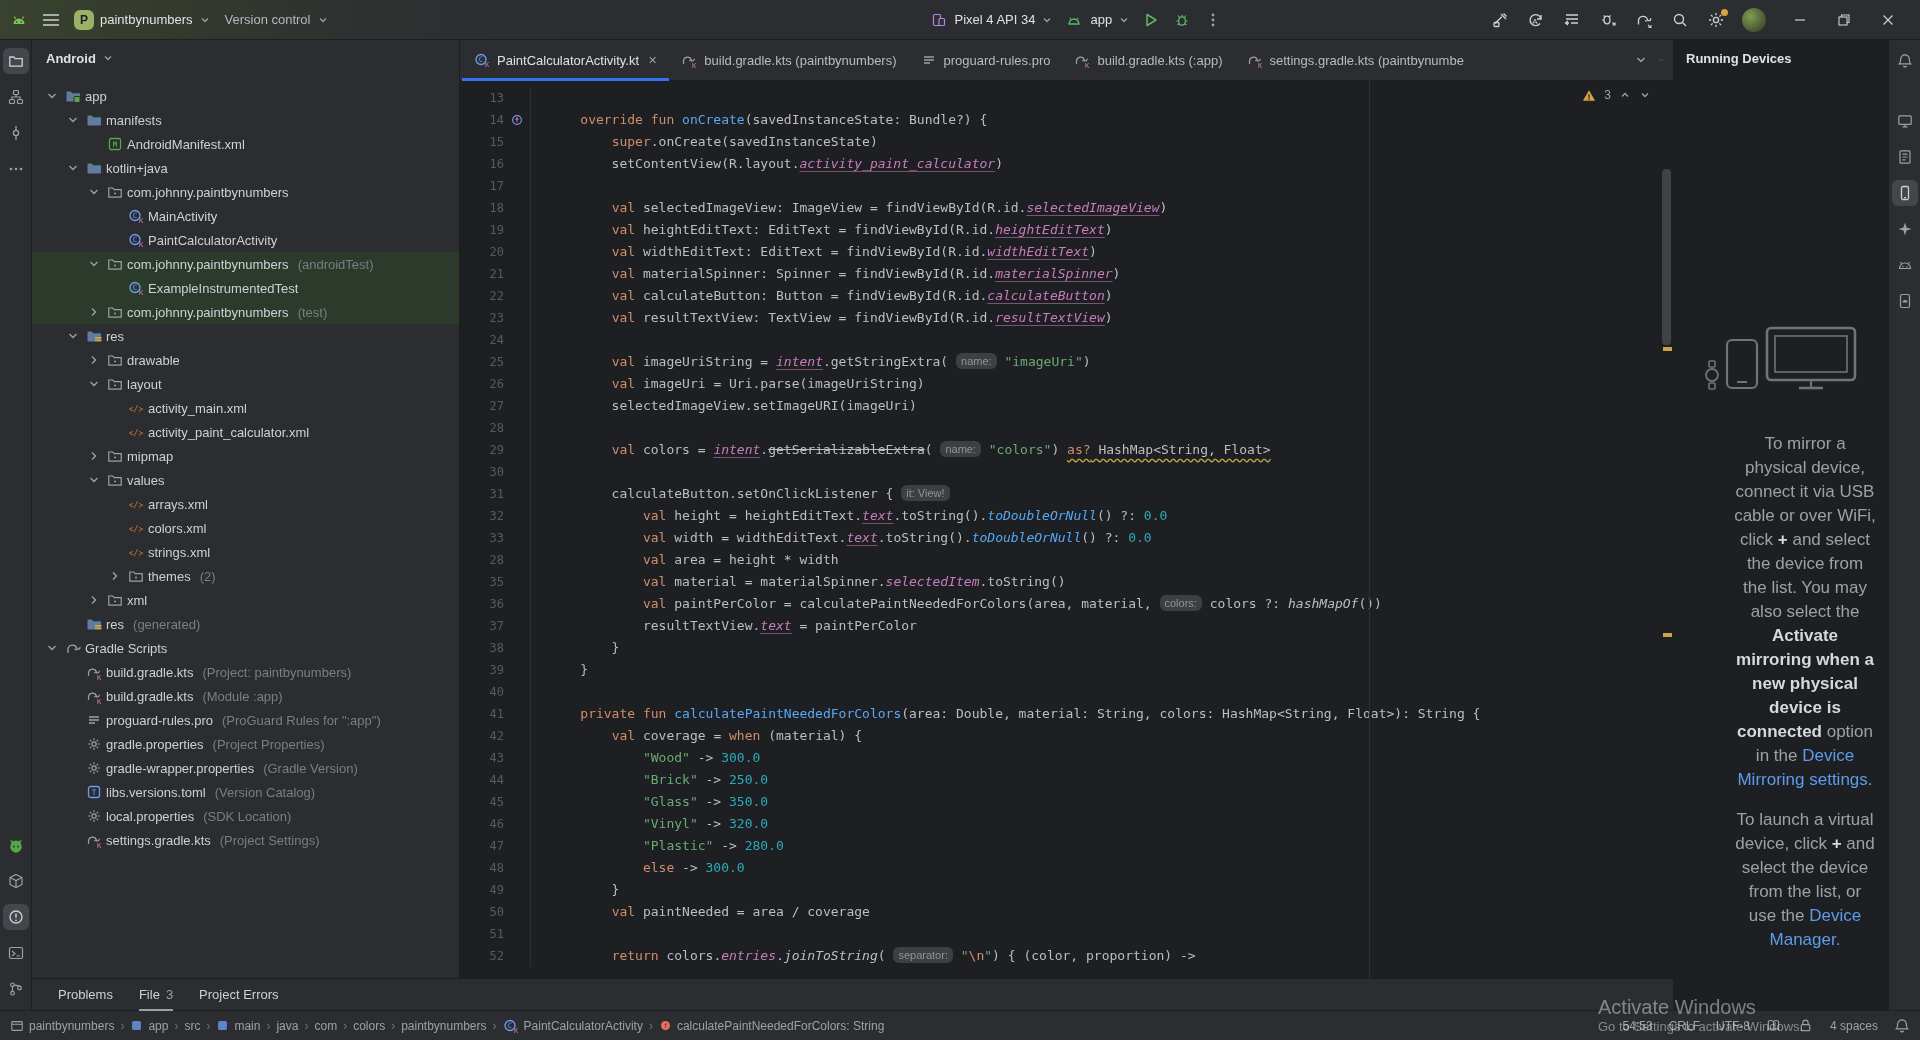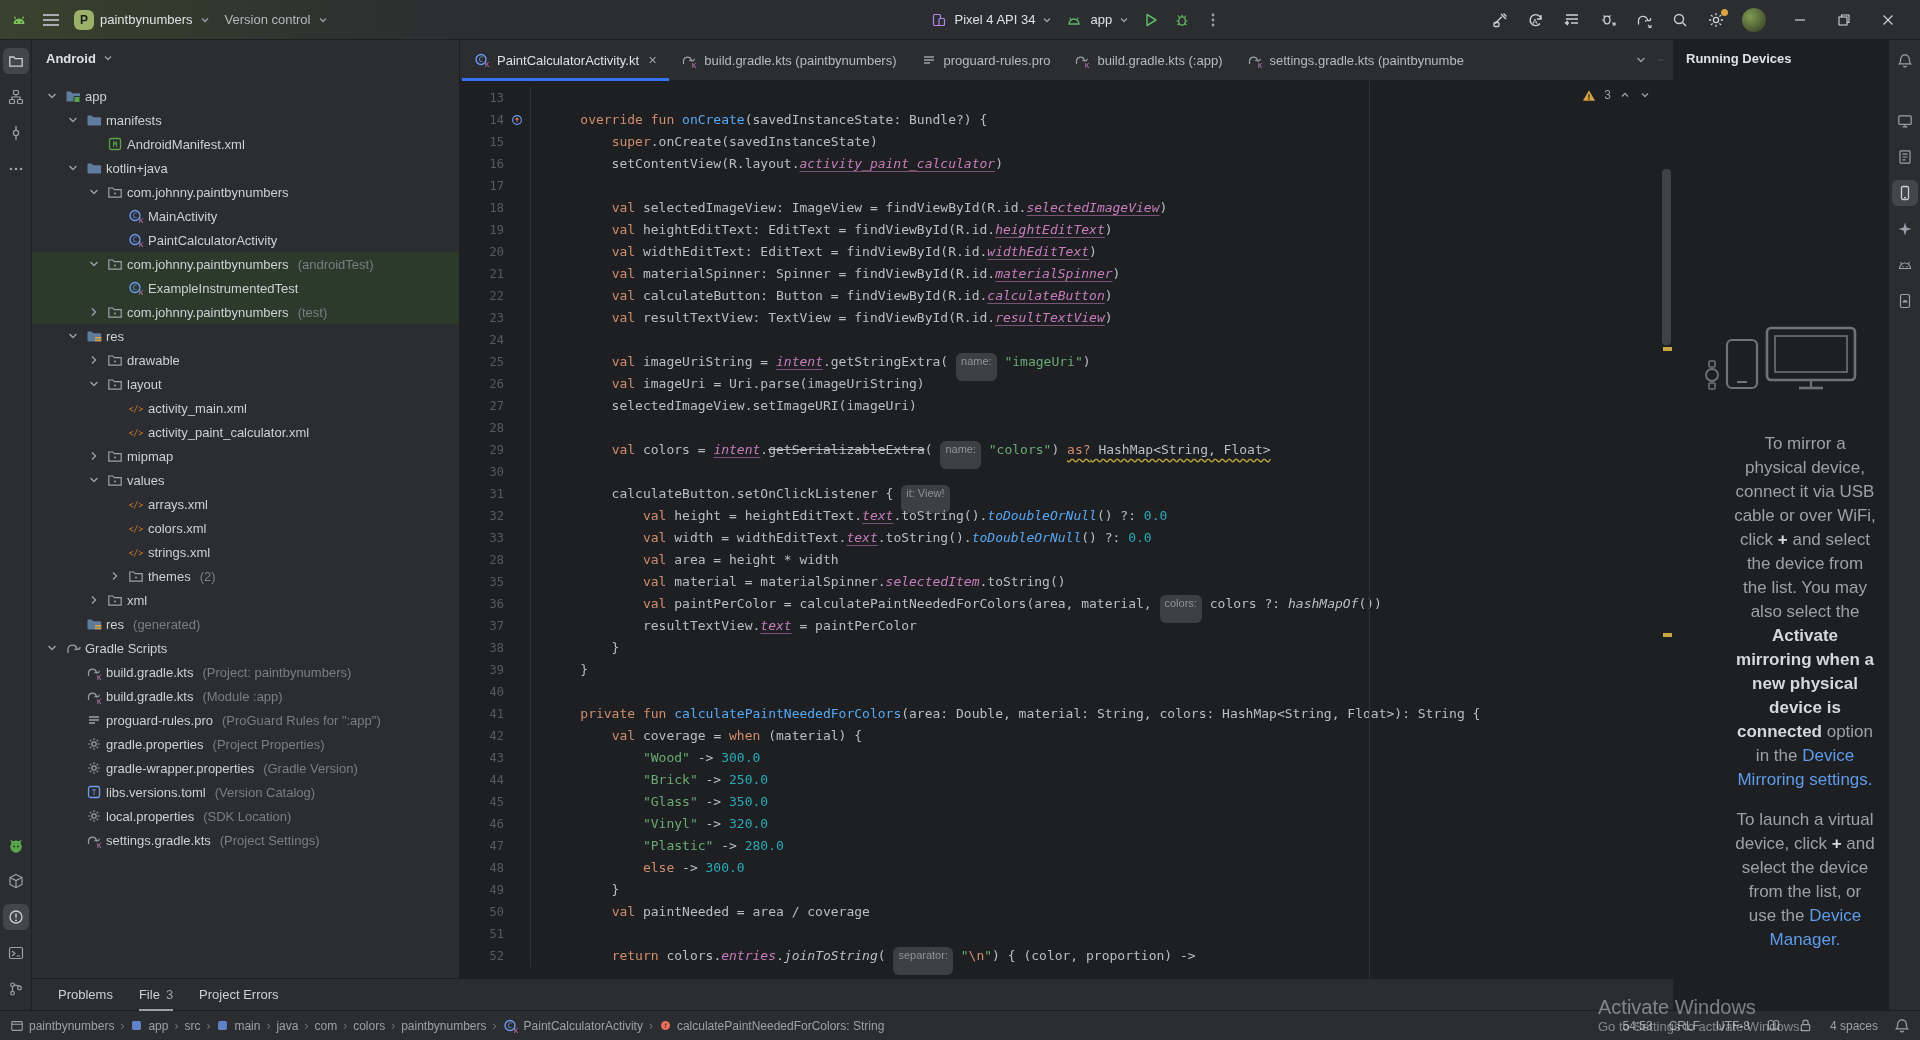--- a/index.html
+++ b/index.html
@@ -79,21 +79,21 @@
   .tk-num { color:#2AACB8; }
   .tk-prop { color:#C77DBB; font-style:italic; text-decoration:underline;
     text-decoration-color:rgba(199,125,187,.55); text-underline-offset:3px; }
   .tk-propn { color:#C77DBB; font-style:italic; }
   .tk-dep { color:#BCBEC4; text-decoration:line-through; }
   .tk-itl { color:#BCBEC4; font-style:italic; }
   .tk-def { color:#BCBEC4; }
   .tk-kww { color:#CF8E6D; text-decoration:underline wavy #BAA93C; text-underline-offset:4px; }
   .tk-defw { color:#BCBEC4; text-decoration:underline wavy #BAA93C; text-underline-offset:4px; }
   .tk-hint { display:inline-block; background:#3D3F43; color:#8F939B; border-radius:6px;
-    padding:0 5px; height:28px; line-height:16px; font-size:11px; vertical-align:1px;
+    padding:0 5px; height:16px; line-height:16px; font-size:11px; vertical-align:1px;
     font-family:"Liberation Sans",sans-serif; }
   .margin-guide { position:absolute; top:0; bottom:0; left:909px; width:1px; background:#2E3134; }
   .warn-pill { position:absolute; top:7px; right:22px; display:flex; align-items:center; gap:8px;
     color:#9DA0A8; font-size:12px; font-family:"Liberation Sans",sans-serif; }
   .sb-thumb { position:absolute; right:2px; top:88px; width:9px; height:176px;
     background:#4D4F53; border-radius:4px; opacity:.75; }
   .sb-mark { position:absolute; right:1px; width:9px; height:4px; background:#C9A73E; }
 
   
   .problems-bar { height:32px; flex:none; background:#2B2D30; border-top:1px solid #1E1F22;

